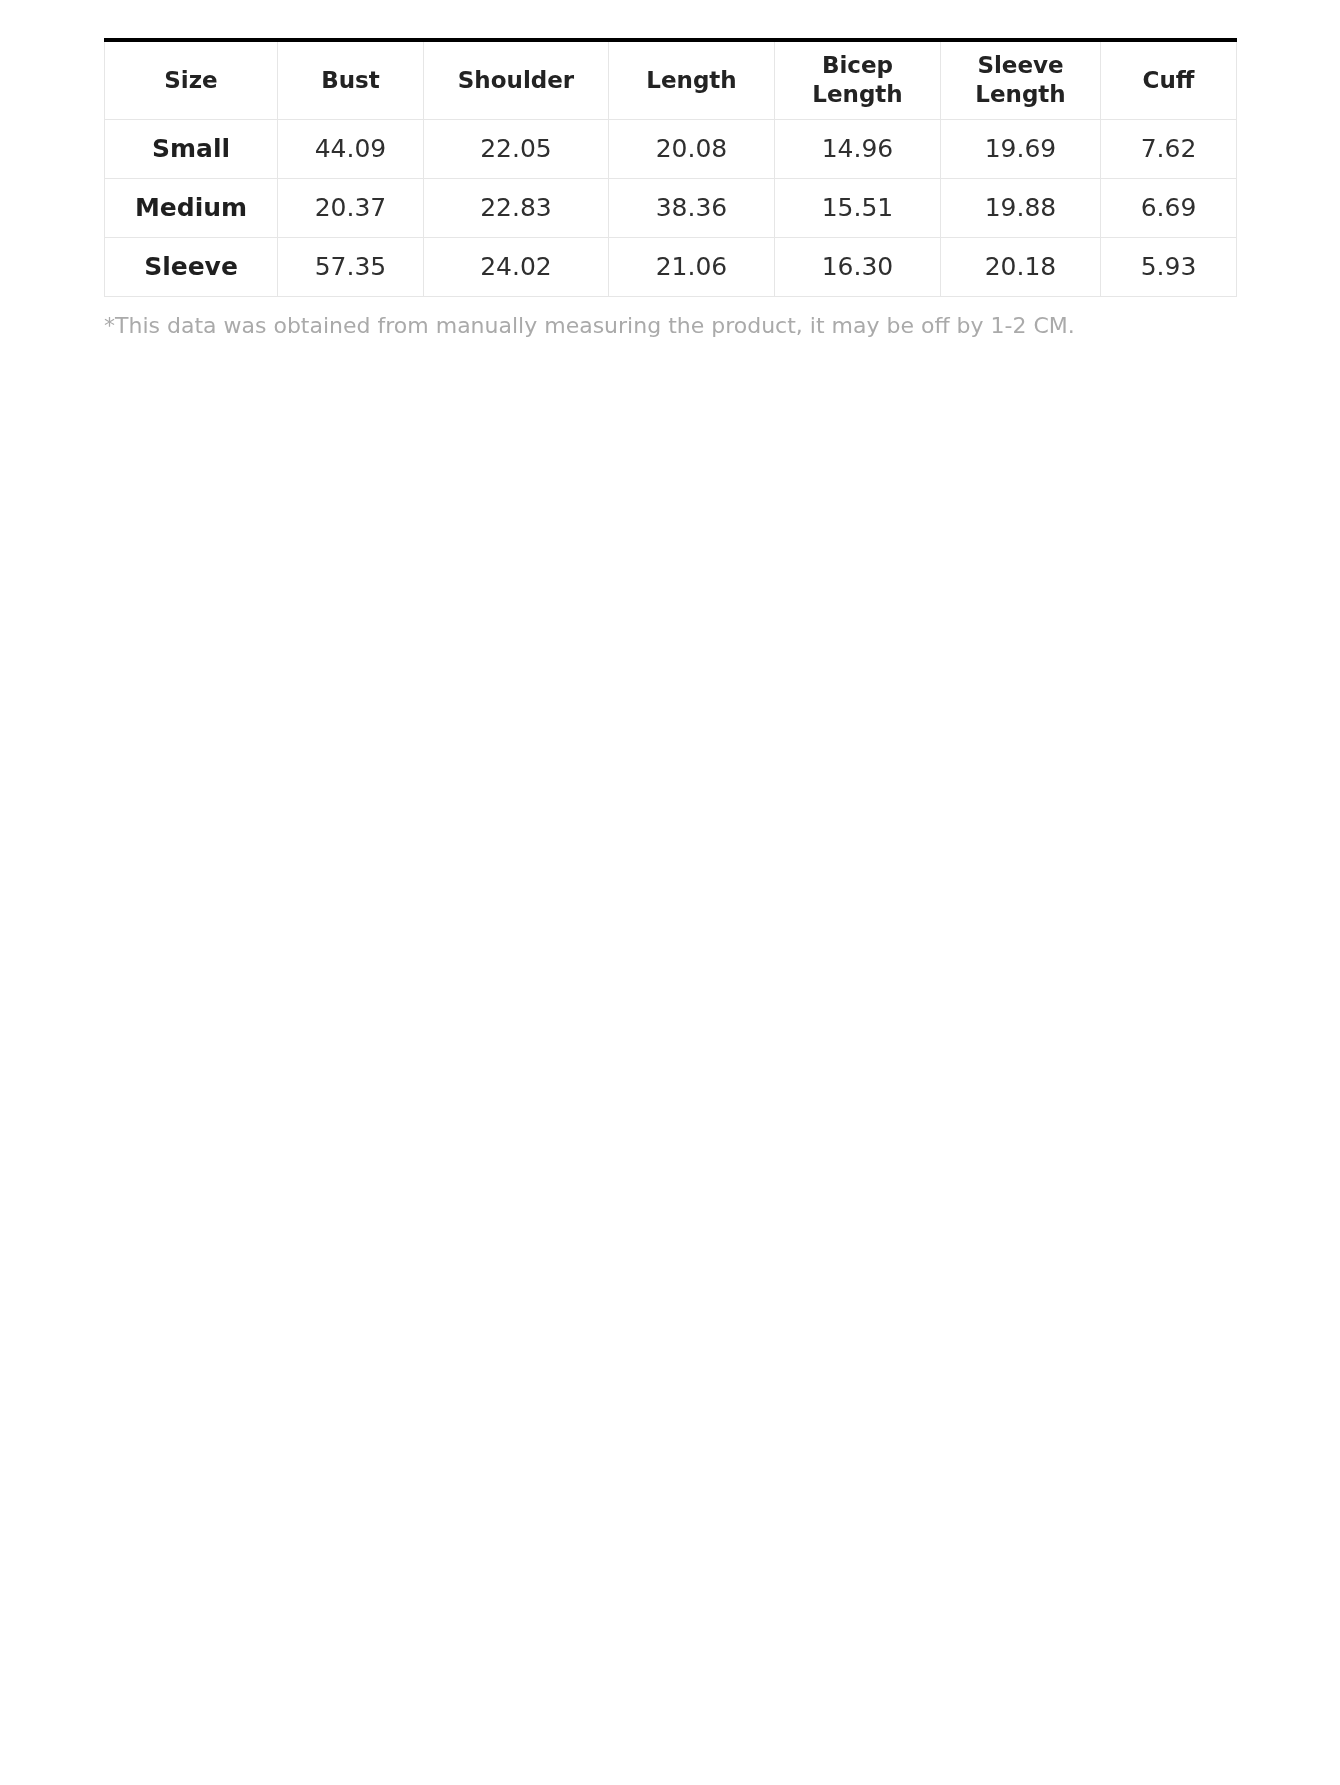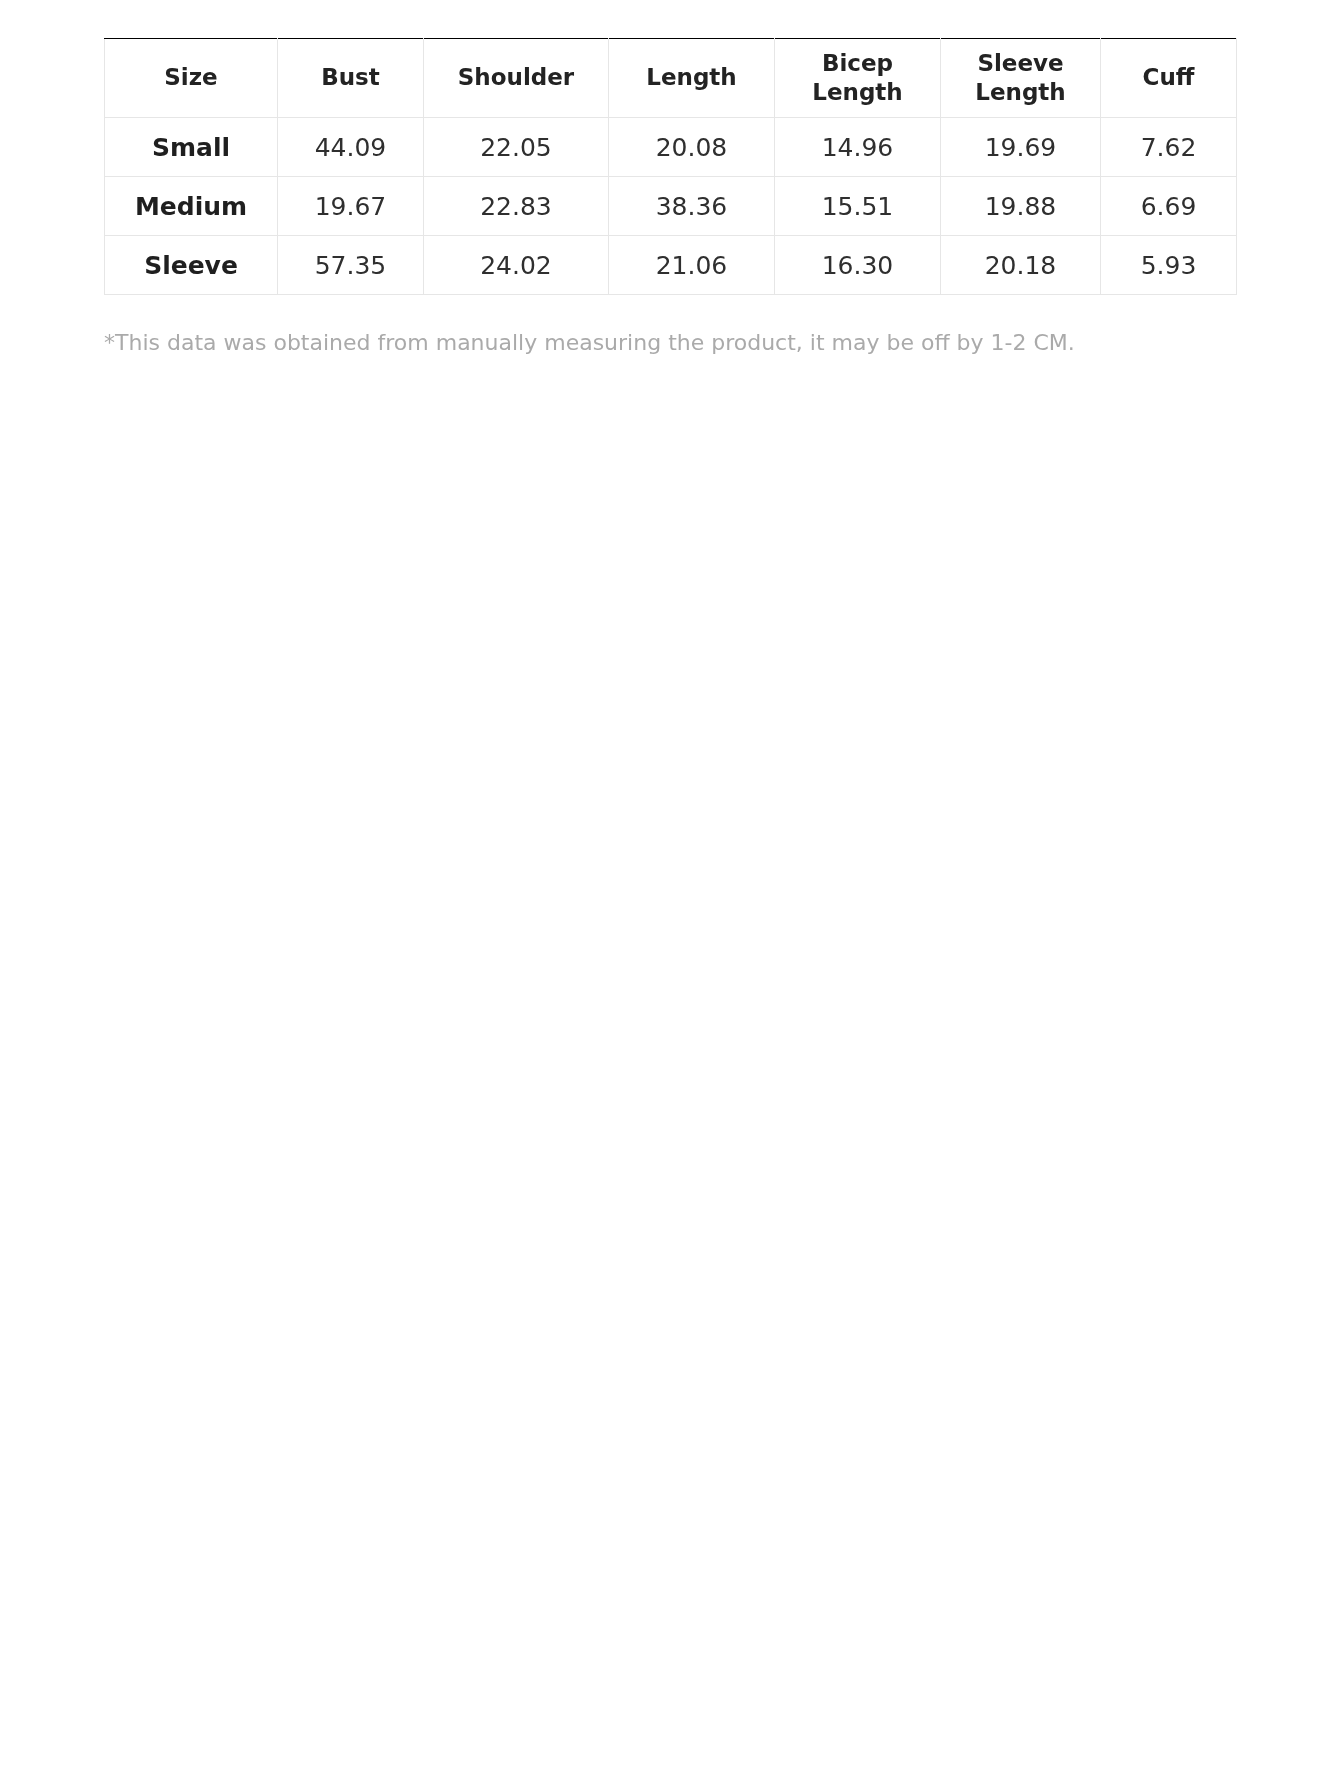--- a/index.html
+++ b/index.html
@@ -32,21 +32,21 @@
   }
   .table-wrap {
     margin-top: 38px;
     padding-left: 104px;
     padding-right: 104px;
   }
   table.size-table {
     border-collapse: collapse;
     table-layout: fixed;
     width: 1132px;
-    border-top: 1px solid #000000;
+    border-top: 4px solid #000000;
     border-left: 1px solid #e6e6e6;
   }
   table.size-table th,
   table.size-table td {
     border-right: 1px solid #e6e6e6;
     border-bottom: 1px solid #e6e6e6;
     text-align: center;
     vertical-align: middle;
     padding: 0 6px;
     box-sizing: border-box;
@@ -73,21 +73,21 @@
   col.c-bust     { width: 146px; }
   col.c-shoulder { width: 185px; }
   col.c-length   { width: 166px; }
   col.c-bicep    { width: 166px; }
   col.c-sleeve   { width: 160px; }
   col.c-cuff     { width: 136px; }
 
   .footnote {
     padding-left: 104px;
     padding-right: 40px;
-    margin-top: 34px;
+    margin-top: 15px;
     font-size: 22px;
     color: #aaaaaa;
     line-height: 1.3;
     white-space: nowrap;
   }
 </style>
 </head>
 <body>
 
 <div class="page">
@@ -120,21 +120,21 @@
           <td class="size-cell">Small</td>
           <td>44.09</td>
           <td>22.05</td>
           <td>20.08</td>
           <td>14.96</td>
           <td>19.69</td>
           <td>7.62</td>
         </tr>
         <tr>
           <td class="size-cell">Medium</td>
-          <td>19.67</td>
+          <td>20.37</td>
           <td>22.83</td>
           <td>38.36</td>
           <td>15.51</td>
           <td>19.88</td>
           <td>6.69</td>
         </tr>
         <tr>
           <td class="size-cell">Sleeve</td>
           <td>57.35</td>
           <td>24.02</td>

